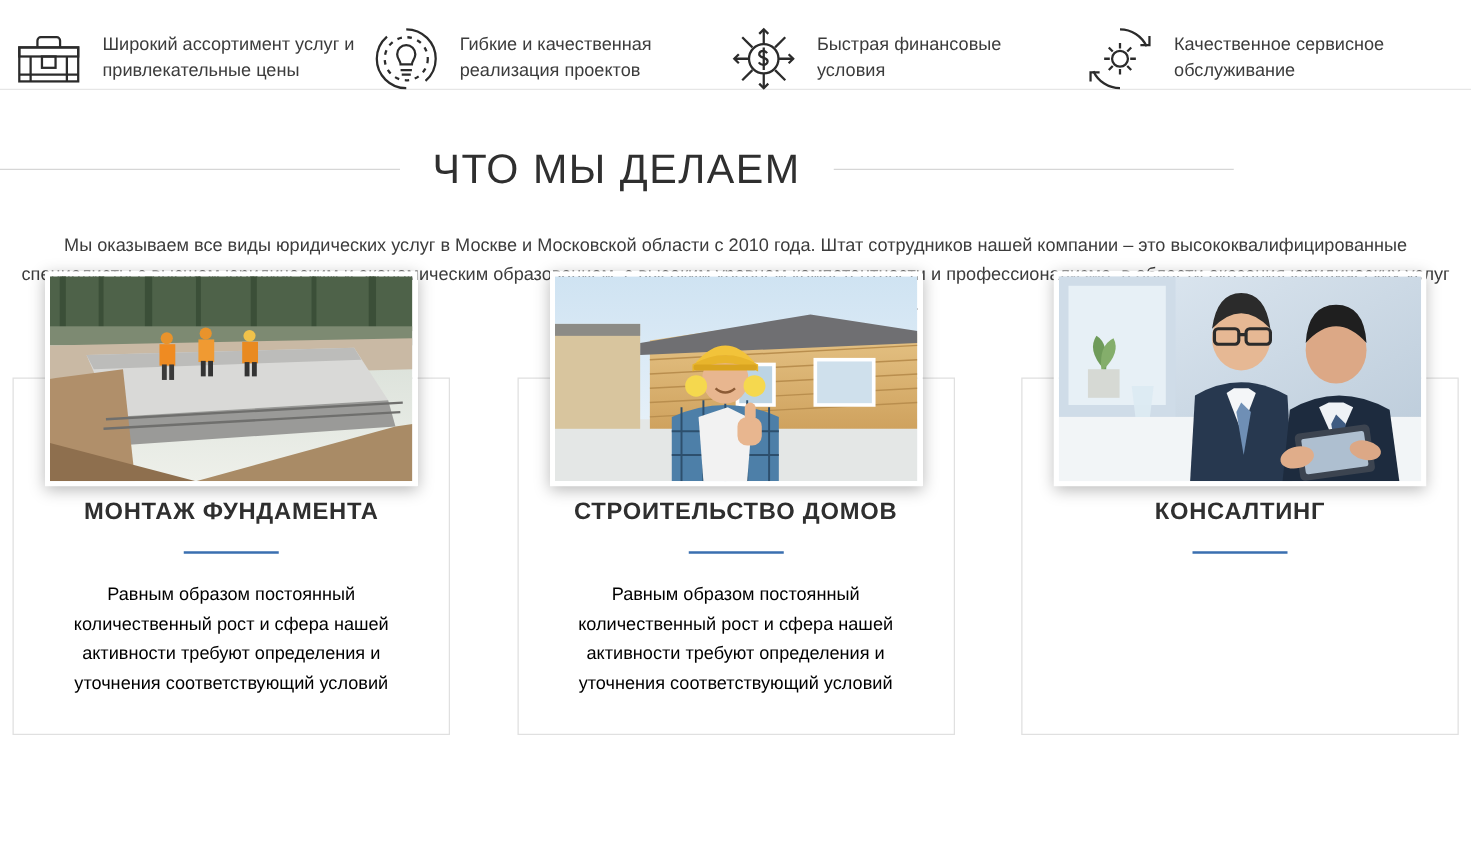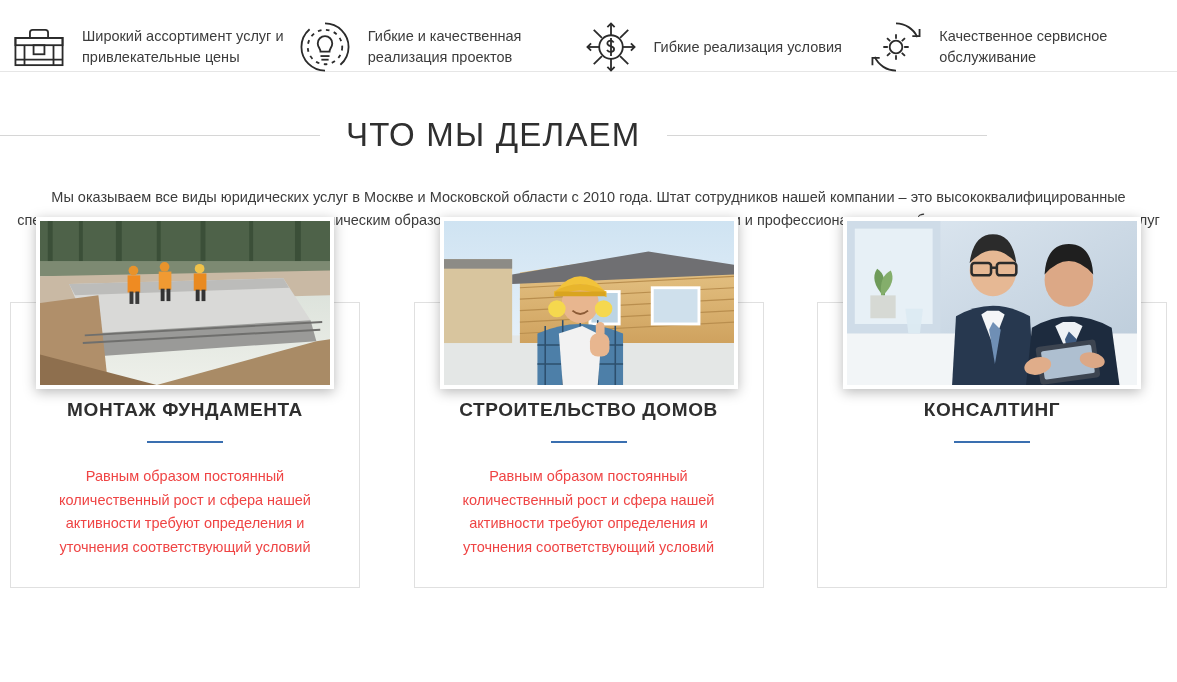--- a/index.html
+++ b/index.html
@@ -111,21 +111,21 @@
   }
   .divider {
     width: 76px; height: 2px;
     background: #3a6fb0;
     margin: 20px auto 22px;
   }
   .card p {
     margin: 0;
     font-size: 14.5px;
     line-height: 1.62;
-    color: #ef4444;
+    color: #000000;
   }
 </style>
 </head>
 <body>
 
 <div class="features">
 
   <div class="feature">
     <span class="ficon">
       <svg viewBox="0 0 64 64" fill="none" stroke="#2b2b2b" stroke-width="2">
@@ -168,21 +168,21 @@
         <line x1="19" y1="32" x2="6" y2="32"></line>
           <path d="M10 28l-4 4 4 4"></path>
         <line x1="45" y1="32" x2="58" y2="32"></line>
           <path d="M54 28l4 4-4 4"></path>
         <line x1="22" y1="22" x2="13" y2="13"></line>
         <line x1="42" y1="22" x2="51" y2="13"></line>
         <line x1="22" y1="42" x2="13" y2="51"></line>
         <line x1="42" y1="42" x2="51" y2="51"></line>
       </svg>
     </span>
-    <span class="ftext">Гибкие реализация условия</span>
+    <span class="ftext">Быстрая финансовые условия</span>
   </div>
 
   <div class="feature">
     <span class="ficon">
       <svg viewBox="0 0 64 64" fill="none" stroke="#2b2b2b" stroke-width="2">
         <path d="M32 6a26 26 0 0123.5 15"></path>
           <path d="M50 20h8V12"></path>
         <path d="M32 58A26 26 0 018.5 43"></path>
           <path d="M14 44H6v8"></path>
         <circle cx="32" cy="32" r="7"></circle>

